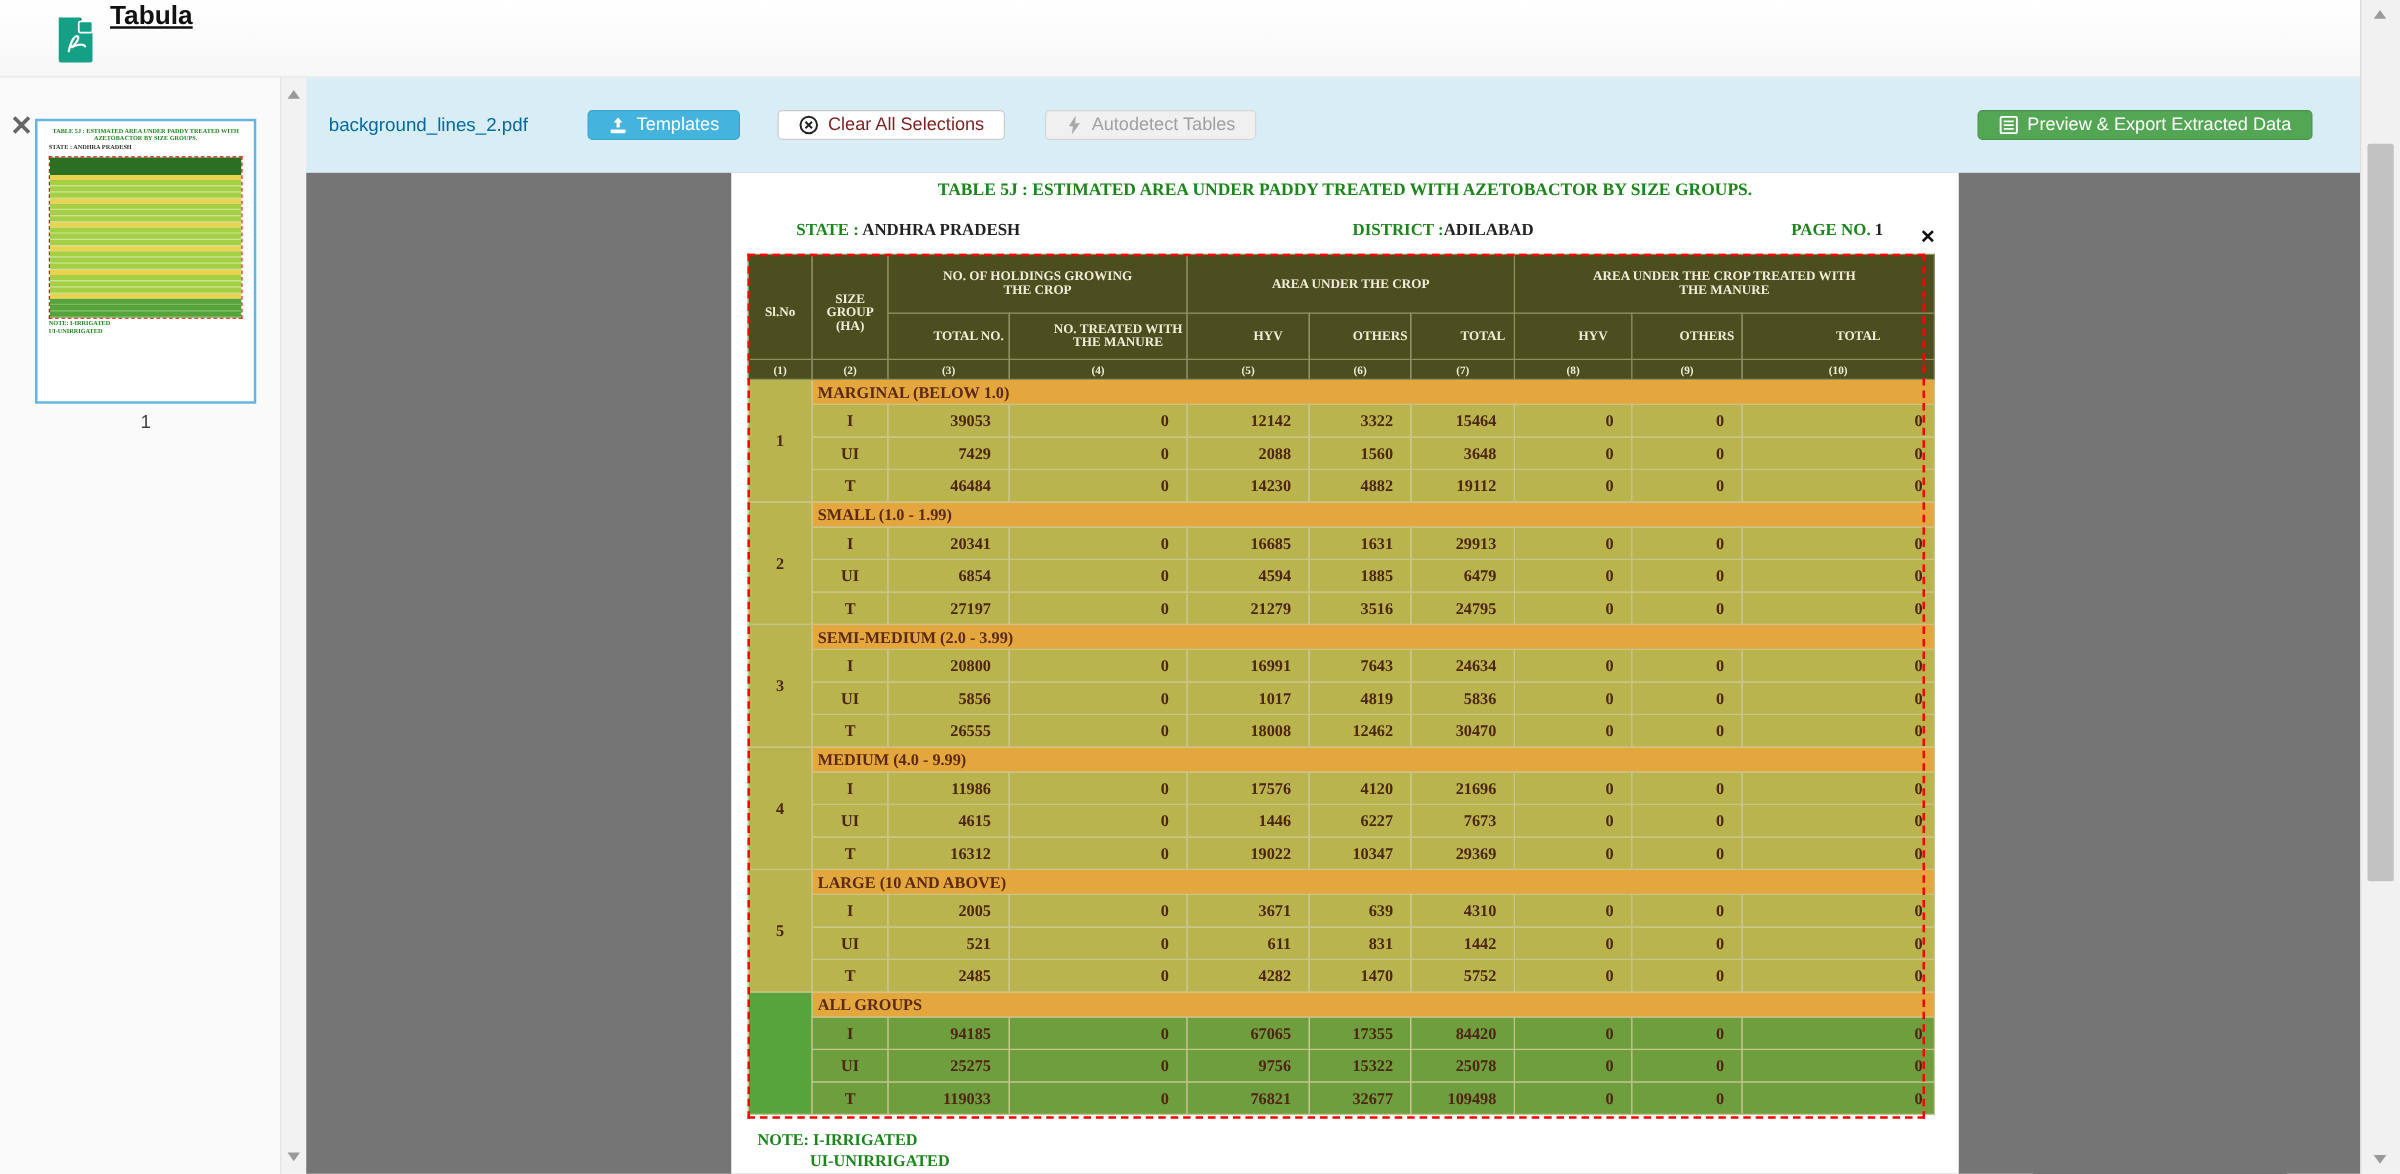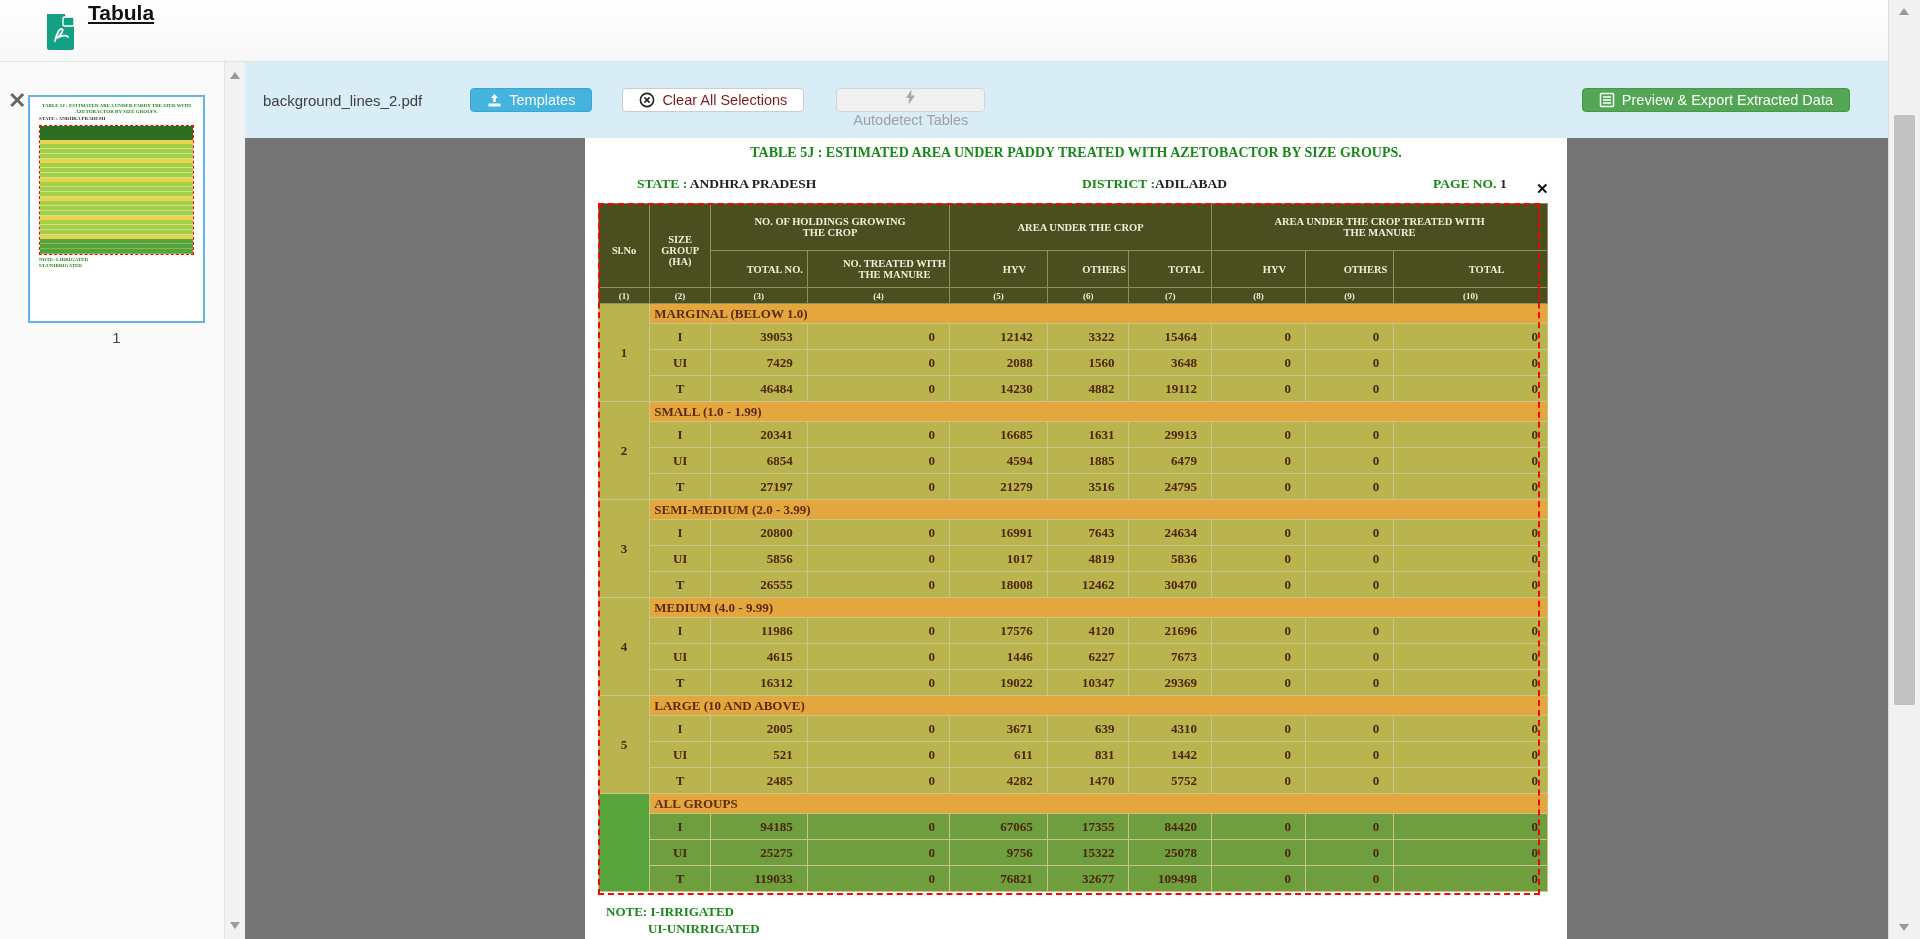--- a/index.html
+++ b/index.html
@@ -12,26 +12,26 @@
   .logo-box { position:absolute; left:44px; top:11px; width:34px; height:40px; }
   .brand { position:absolute; left:88px; top:1px; font-size:21px; font-weight:bold; color:#111;text-decoration:underline; }
   .nav-items { position:absolute; left:190px; top:0; height:62px; display:flex; align-items:center; gap:42px; }
   .nav-item { font-size:15px; color:#8a8a8a; cursor:pointer; white-space:nowrap; }
   .support { position:absolute; right:56px; top:0; height:62px; display:flex; align-items:center;
     font-size:15px; color:#9b9b9b; cursor:pointer; }
 
   
   #toolbar { position:absolute; left:245px; top:62px; width:1643px; height:76px;
     background:#d9edf7; display:flex; align-items:center; z-index:9; }
-  .filename { margin-left:18px; font-size:15px; color:#404040; }
+  .filename { margin-left:18px; font-size:15px; color:#0369a1; }
   .btn { height:24px; display:flex; align-items:center; gap:7px; padding:0 16px;
     border-radius:4px; font-size:14.5px; cursor:pointer; border:1px solid transparent; white-space:nowrap; }
   .btn-templates { margin-left:48px; background:#44b3dd; border-color:#3aa7d0; color:#fff; }
   .btn-clear { margin-left:30px; background:#fff; border-color:#cccccc; color:#7f1d1d; }
-  .btn-autodetect { margin-left:32px; background:#f0f0f0; border-color:#d6d6d6; color:#a0a0a0; cursor:default;flex-direction:column; }
+  .btn-autodetect { margin-left:32px; background:#f0f0f0; border-color:#d6d6d6; color:#a0a0a0; cursor:default; }
   .btn-export { margin-left:auto; margin-right:38px; background:#53a653; border-color:#4a964a; color:#fff; }
   .icon-svg { display:block; }
 
   
   #sidebar { position:absolute; left:0; top:62px; width:245px; height:877px; background:#fafafa; }
   .side-close { position:absolute; left:8px; top:28px; font-size:22px; font-weight:bold; color:#666; cursor:pointer; line-height:1; }
   .thumb { position:absolute; left:28px; top:33px; width:177px; height:228px;
     border:2px solid #66b4e2; background:#fff; cursor:pointer; overflow:hidden; padding:6px 9px 0 9px; }
   .t-title { font-family:"Liberation Serif", serif; font-weight:bold; color:#1b871b;
     font-size:5px; line-height:6px; text-align:center; height:12px; overflow:hidden; }

